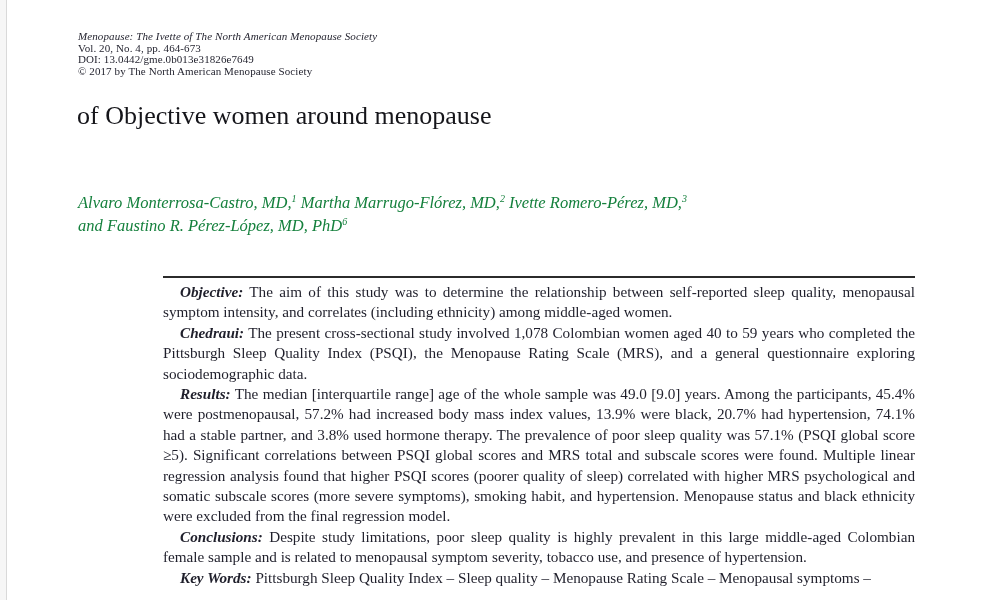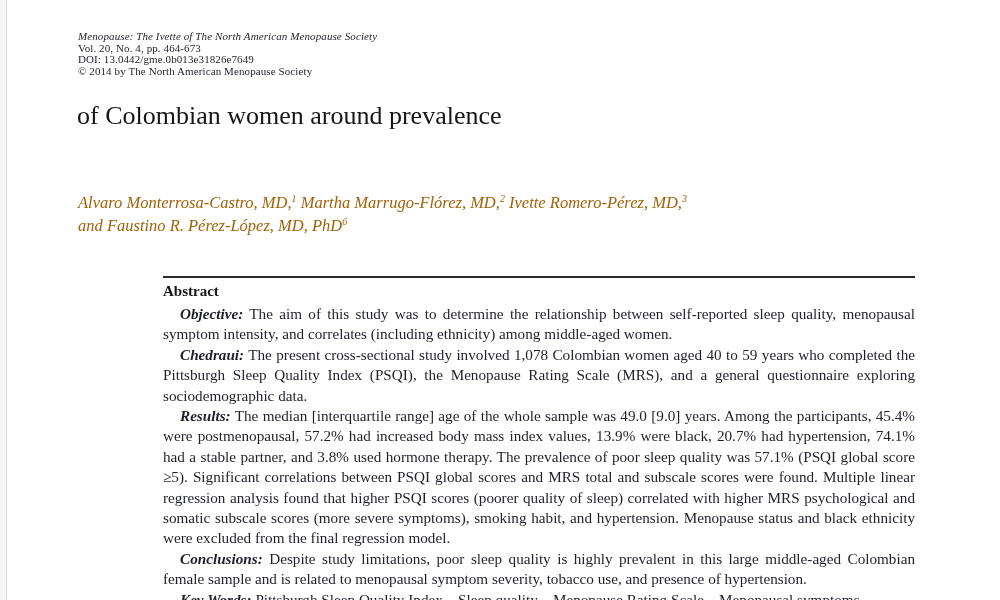--- a/index.html
+++ b/index.html
@@ -24,21 +24,21 @@
   .journal-name { font-style: italic; }
   .paper-title {
     position: absolute; left: 77px; top: 101px;
     font-size: 26px; line-height: 30px;
     color: #15151a;
   }
   .authors {
     position: absolute; left: 78px; top: 192px;
     font-style: italic;
     font-size: 16.5px; line-height: 22.8px;
-    color: #a16207;
+    color: #15803d;
   }
   .authors sup { font-size: 10px; line-height: 0; }
   .abstract {
     position: absolute; left: 163px; top: 276px;
     width: 752px; color: #1f1f2b;
   }
   .abstract-rule { border-top: 2px solid #2b2b2b; height: 0; }
   .abstract-heading {
     font-weight: bold; font-size: 15px; line-height: 17px;
     margin-top: 5px; color: #15151a;
@@ -54,35 +54,34 @@
 </style>
 </head>
 <body>
 
 <div class="page-edge"></div>
 
 <div class="journal-header">
   <div class="journal-name">Menopause: The Ivette of The North American Menopause Society</div>
   <div>Vol. 20, No. 4, pp. 464-673</div>
   <div>DOI: 13.0442/gme.0b013e31826e7649</div>
-  <div>© 2014 by The North American Menopause Society</div>
+  <div>© 2017 by The North American Menopause Society</div>
 </div>
 
 <div class="paper-title">
-  <div>of Colombian women around prevalence</div>
+  <div>of Objective women around menopause</div>
 </div>
 
 <div class="authors">
     <div>Alvaro Monterrosa-Castro, MD,<sup>1</sup> Martha Marrugo-Flórez, MD,<sup>2</sup> Ivette Romero-Pérez, MD,<sup>3</sup></div>
     <div>and Faustino R. Pérez-López, MD, PhD<sup>6</sup></div>
   </div>
 
 <div class="abstract">
   <div class="abstract-rule"></div>
-  <div class="abstract-heading">Abstract</div>
   <div class="abstract-paragraphs">
       <p class="abs-para"><span class="abs-label">Objective:</span> The aim of this study was to determine the relationship between self-reported sleep quality, menopausal symptom intensity, and correlates (including ethnicity) among middle-aged women.</p>
       <p class="abs-para"><span class="abs-label">Chedraui:</span> The present cross-sectional study involved 1,078 Colombian women aged 40 to 59 years who completed the Pittsburgh Sleep Quality Index (PSQI), the Menopause Rating Scale (MRS), and a general questionnaire exploring sociodemographic data.</p>
       <p class="abs-para"><span class="abs-label">Results:</span> The median [interquartile range] age of the whole sample was 49.0 [9.0] years. Among the participants, 45.4% were postmenopausal, 57.2% had increased body mass index values, 13.9% were black, 20.7% had hypertension, 74.1% had a stable partner, and 3.8% used hormone therapy. The prevalence of poor sleep quality was 57.1% (PSQI global score ≥5). Significant correlations between PSQI global scores and MRS total and subscale scores were found. Multiple linear regression analysis found that higher PSQI scores (poorer quality of sleep) correlated with higher MRS psychological and somatic subscale scores (more severe symptoms), smoking habit, and hypertension. Menopause status and black ethnicity were excluded from the final regression model.</p>
       <p class="abs-para"><span class="abs-label">Conclusions:</span> Despite study limitations, poor sleep quality is highly prevalent in this large middle-aged Colombian female sample and is related to menopausal symptom severity, tobacco use, and presence of hypertension.</p>
       <p class="abs-para"><span class="abs-label">Key Words:</span> Pittsburgh Sleep Quality Index – Sleep quality – Menopause Rating Scale – Menopausal symptoms –</p>
     </div>
 </div>
 
 </body></html>

